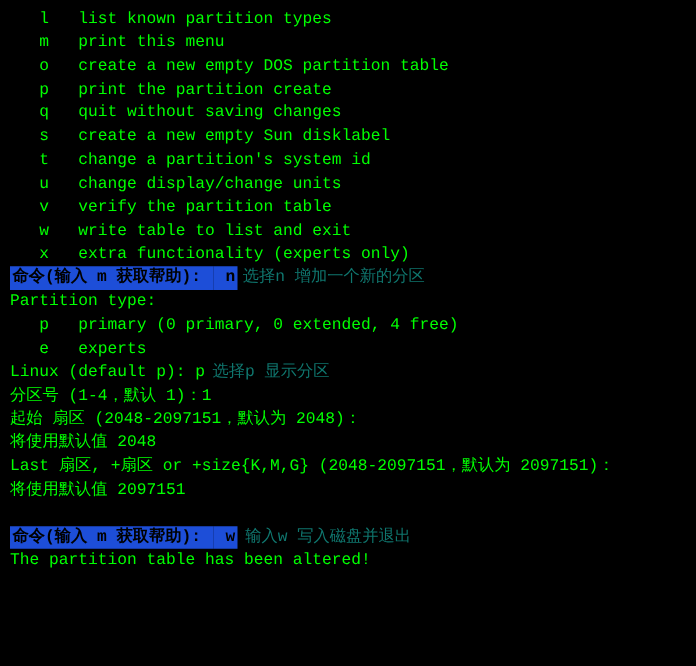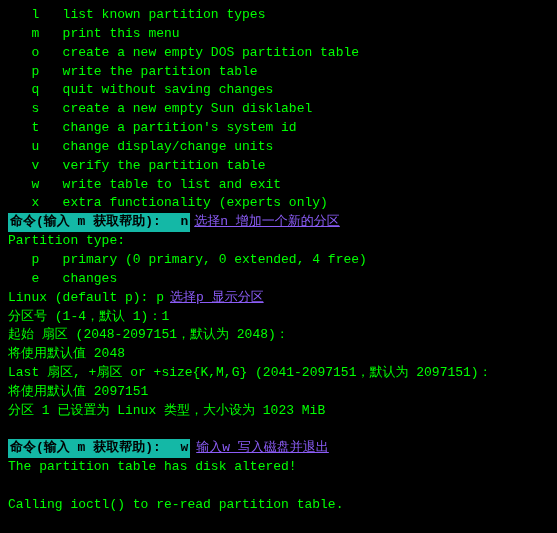--- a/index.html
+++ b/index.html
@@ -20,77 +20,74 @@
       overflow: hidden;
     }
     .line {
       white-space: pre;
       display: flex;
       align-items: baseline;
       flex-wrap: wrap;
     }
     .green { color: #00ff00; }
     .highlight-box {
-      background: #14b8a6;
+      background: #1d4ed8;
       color: #000000;
       padding: 0 2px;
       font-weight: bold;
     }
     @keyframes blink {
       50% { opacity: 0; }
     }
     .annotation {
-      color: #8b5cf6;
+      color: #0f766e;
       margin-left: 4px;
-      text-decoration: underline;
     }
   </style>
 </head>
 <body>
 
 <div class="terminal">
 
   <div class="line"><span class="green">   l   list known partition types</span></div>
   <div class="line"><span class="green">   m   print this menu</span></div>
   <div class="line"><span class="green">   o   create a new empty DOS partition table</span></div>
-  <div class="line"><span class="green">   p   write the partition table</span></div>
+  <div class="line"><span class="green">   p   print the partition create</span></div>
   <div class="line"><span class="green">   q   quit without saving changes</span></div>
   <div class="line"><span class="green">   s   create a new empty Sun disklabel</span></div>
   <div class="line"><span class="green">   t   change a partition's system id</span></div>
   <div class="line"><span class="green">   u   change display/change units</span></div>
   <div class="line"><span class="green">   v   verify the partition table</span></div>
   <div class="line"><span class="green">   w   write table to list and exit</span></div>
   <div class="line"><span class="green">   x   extra functionality (experts only)</span></div>
 
   <div class="line">
     <span class="highlight-box">命令(输入 m 获取帮助): </span>
     <span class="highlight-box"> n</span>
     <span class="annotation">选择n 增加一个新的分区</span>
   </div>
 
   <div class="line"><span class="green">Partition type:</span></div>
   <div class="line"><span class="green">   p   primary (0 primary, 0 extended, 4 free)</span></div>
-  <div class="line"><span class="green">   e   changes</span></div>
+  <div class="line"><span class="green">   e   experts</span></div>
 
   <div class="line">
     <span class="green">Linux (default p): p</span>
     <span style="margin-left: 6px;" class="annotation">选择p 显示分区</span>
   </div>
 
   <div class="line"><span class="green">分区号 (1-4，默认 1)：1</span></div>
   <div class="line"><span class="green">起始 扇区 (2048-2097151，默认为 2048)：</span></div>
   <div class="line"><span class="green">将使用默认值 2048</span></div>
-  <div class="line"><span class="green">Last 扇区, +扇区 or +size{K,M,G} (2041-2097151，默认为 2097151)：</span></div>
+  <div class="line"><span class="green">Last 扇区, +扇区 or +size{K,M,G} (2048-2097151，默认为 2097151)：</span></div>
   <div class="line"><span class="green">将使用默认值 2097151</span></div>
-  <div class="line"><span class="green">分区 1 已设置为 Linux 类型，大小设为 1023 MiB</span></div>
   <div class="line"><span class="green">&nbsp;</span></div>
 
   <div class="line">
     <span class="highlight-box">命令(输入 m 获取帮助): </span>
     <span class="highlight-box"> w</span>
     <span style="margin-left: 6px;" class="annotation">输入w 写入磁盘并退出</span>
   </div>
 
-  <div class="line"><span class="green">The partition table has disk altered!</span></div>
+  <div class="line"><span class="green">The partition table has been altered!</span></div>
   <div class="line"><span class="green">&nbsp;</span></div>
-  <div class="line"><span class="green">Calling ioctl() to re-read partition table.</span></div>
 
 </div>
 
 </body></html>

